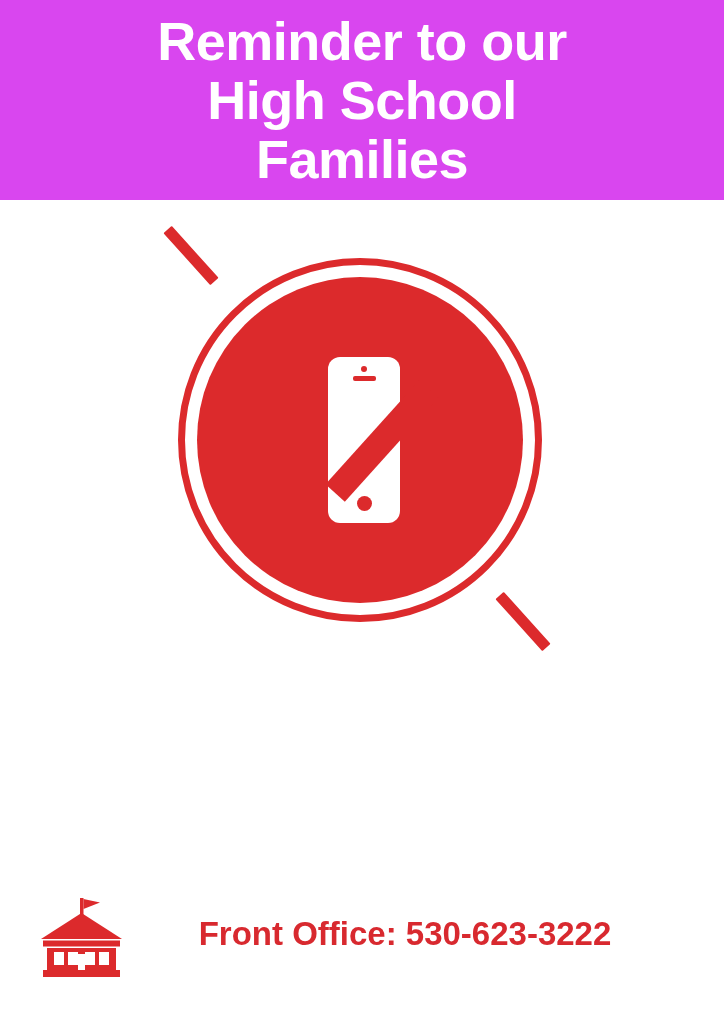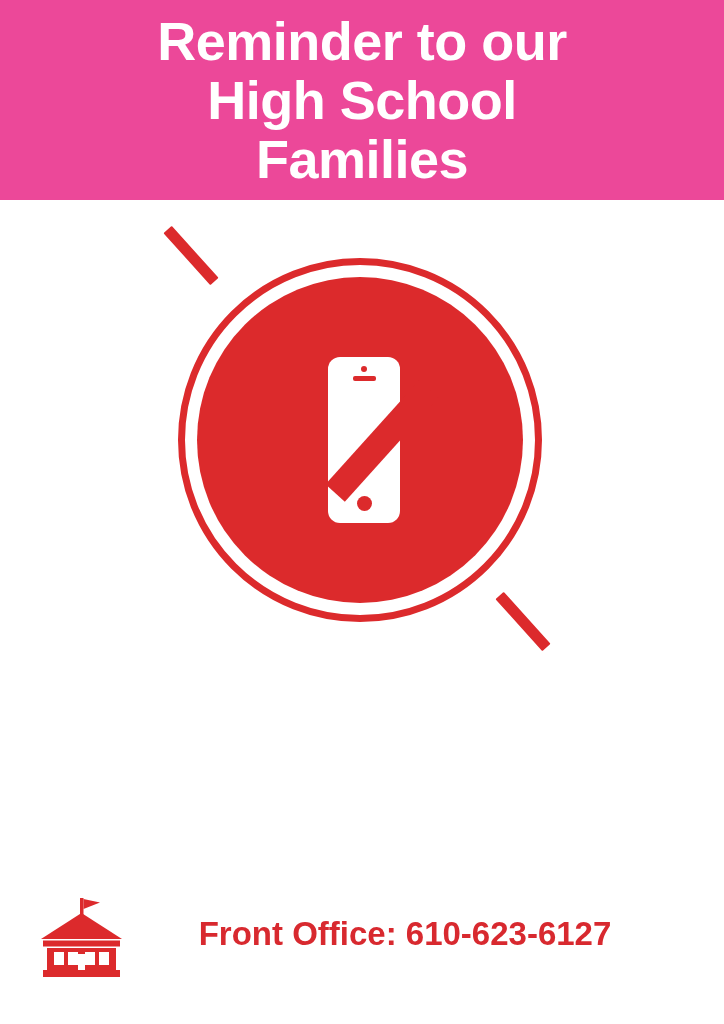--- a/index.html
+++ b/index.html
@@ -19,21 +19,21 @@
     margin: 0 auto;
   }
 
   
   .header-banner {
     position: absolute;
     left: 0;
     top: 0;
     width: 724px;
     height: 200px;
-    background: #ec4899;
+    background: #d946ef;
     display: flex;
     align-items: center;
     justify-content: center;
   }
   .header-title {
     width: 640px;
     text-align: center;
     color: #ffffff;
     font-family: "Liberation Sans", sans-serif;
     font-weight: bold;
@@ -244,16 +244,16 @@
       <rect x="20" y="56" width="10" height="13" fill="#FFFFFF"></rect>
       <rect x="34" y="56" width="10" height="13" fill="#FFFFFF"></rect>
       <rect x="51" y="56" width="10" height="13" fill="#FFFFFF"></rect>
       <rect x="65" y="56" width="10" height="13" fill="#FFFFFF"></rect>
 
       <rect x="44" y="58" width="7" height="18" fill="#FFFFFF"></rect>
 
       <rect x="9" y="74" width="77" height="7" fill="#DC2A2C"></rect>
     </svg>
 
-    <div class="footer-contact">Front Office: 610-623-6127</div>
+    <div class="footer-contact">Front Office: 530-623-3222</div>
   </div>
 
 </div>
 
 </body></html>

